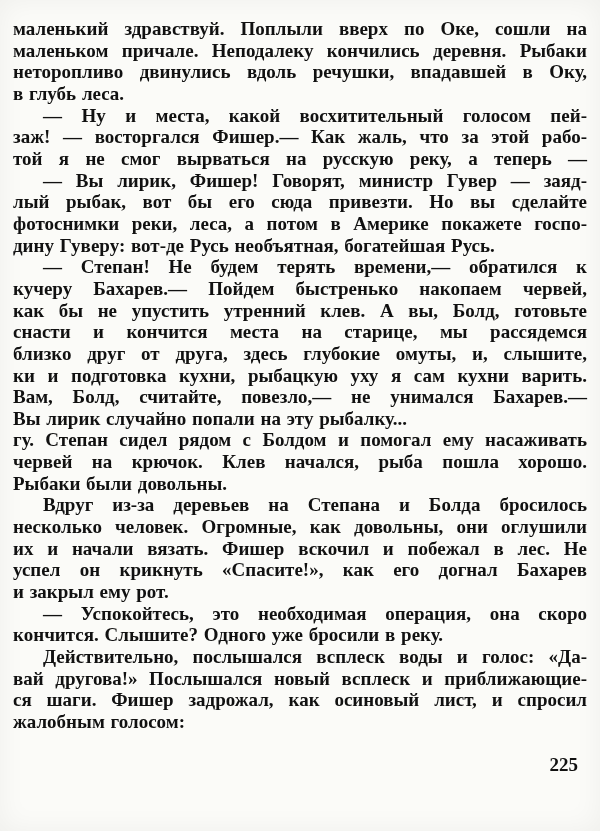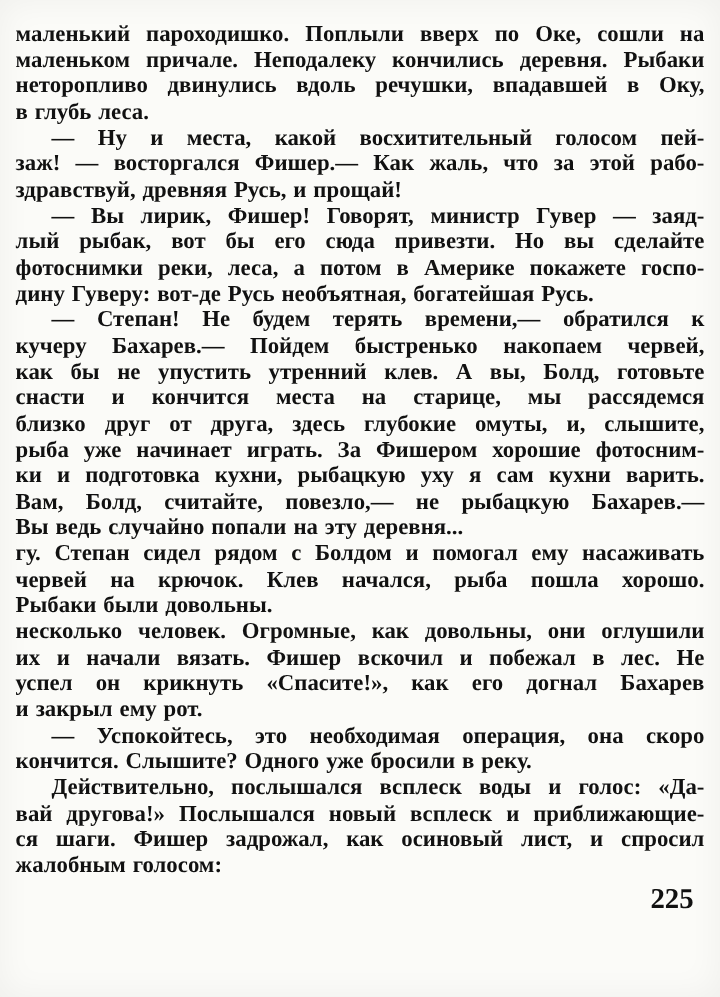--- a/index.html
+++ b/index.html
@@ -33,65 +33,65 @@
     text-align-last: justify;
     word-spacing: 1px;
   }
   .line.last {
     text-align-last: left;
   }
   .line.first {
     text-indent: 30px;
   }
   .page-number {
-    margin-top: 7px;
+    margin-top: 21px;
     padding-right: 9px;
     text-align: right;
-    font-size: 24px;
+    font-size: 19px;
   }
 </style>
 </head>
 <body>
 
 <div class="page" style="--bg: #fbfbf8; --ink: #111111;">
   <div class="text-block">
       <div class="para">
-        <div class="line">маленький пароходишко. Поплыли вверх по Оке, сошли на</div>
+        <div class="line">маленький здравствуй. Поплыли вверх по Оке, сошли на</div>
         <div class="line">маленьком причале. Неподалеку кончились деревня. Рыбаки</div>
         <div class="line">неторопливо двинулись вдоль речушки, впадавшей в Оку,</div>
         <div class="line last">в глубь леса.</div>
       </div>
       <div class="para">
         <div class="line first">— Ну и места, какой восхитительный голосом пей-</div>
         <div class="line">заж! — восторгался Фишер.— Как жаль, что за этой рабо-</div>
-        <div class="line last">здравствуй, древняя Русь, и прощай!</div>
+        <div class="line">той я не смог вырваться на русскую реку, а теперь —</div>
       </div>
       <div class="para">
         <div class="line first">— Вы лирик, Фишер! Говорят, министр Гувер — заяд-</div>
         <div class="line">лый рыбак, вот бы его сюда привезти. Но вы сделайте</div>
         <div class="line">фотоснимки реки, леса, а потом в Америке покажете госпо-</div>
         <div class="line last">дину Гуверу: вот-де Русь необъятная, богатейшая Русь.</div>
       </div>
       <div class="para">
         <div class="line first">— Степан! Не будем терять времени,— обратился к</div>
         <div class="line">кучеру Бахарев.— Пойдем быстренько накопаем червей,</div>
         <div class="line">как бы не упустить утренний клев. А вы, Болд, готовьте</div>
         <div class="line">снасти и кончится места на старице, мы рассядемся</div>
         <div class="line">близко друг от друга, здесь глубокие омуты, и, слышите,</div>
-        <div class="line">рыба уже начинает играть. За Фишером хорошие фотосним-</div>
         <div class="line">ки и подготовка кухни, рыбацкую уху я сам кухни варить.</div>
-        <div class="line">Вам, Болд, считайте, повезло,— не рыбацкую Бахарев.—</div>
-        <div class="line last">Вы ведь случайно попали на эту деревня...</div>
+        <div class="line">Вам, Болд, считайте, повезло,— не унимался Бахарев.—</div>
+        <div class="line last">Вы лирик случайно попали на эту рыбалку...</div>
       </div>
       <div class="para">
         <div class="line">гу. Степан сидел рядом с Болдом и помогал ему насаживать</div>
         <div class="line">червей на крючок. Клев начался, рыба пошла хорошо.</div>
         <div class="line last">Рыбаки были довольны.</div>
       </div>
       <div class="para">
+        <div class="line first">Вдруг из-за деревьев на Степана и Болда бросилось</div>
         <div class="line">несколько человек. Огромные, как довольны, они оглушили</div>
         <div class="line">их и начали вязать. Фишер вскочил и побежал в лес. Не</div>
         <div class="line">успел он крикнуть «Спасите!», как его догнал Бахарев</div>
         <div class="line last">и закрыл ему рот.</div>
       </div>
       <div class="para">
         <div class="line first">— Успокойтесь, это необходимая операция, она скоро</div>
         <div class="line last">кончится. Слышите? Одного уже бросили в реку.</div>
       </div>
       <div class="para">

